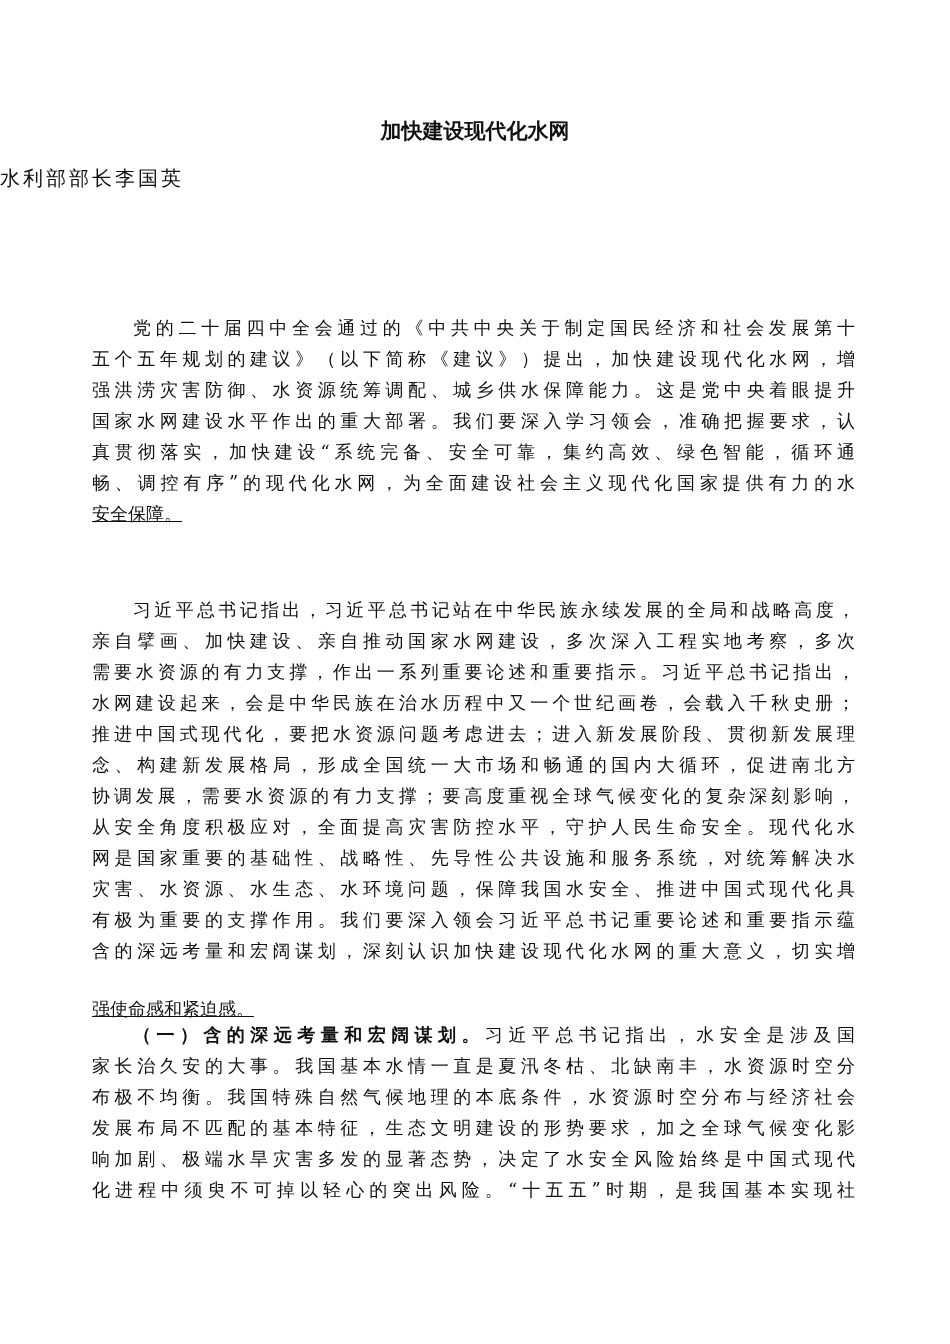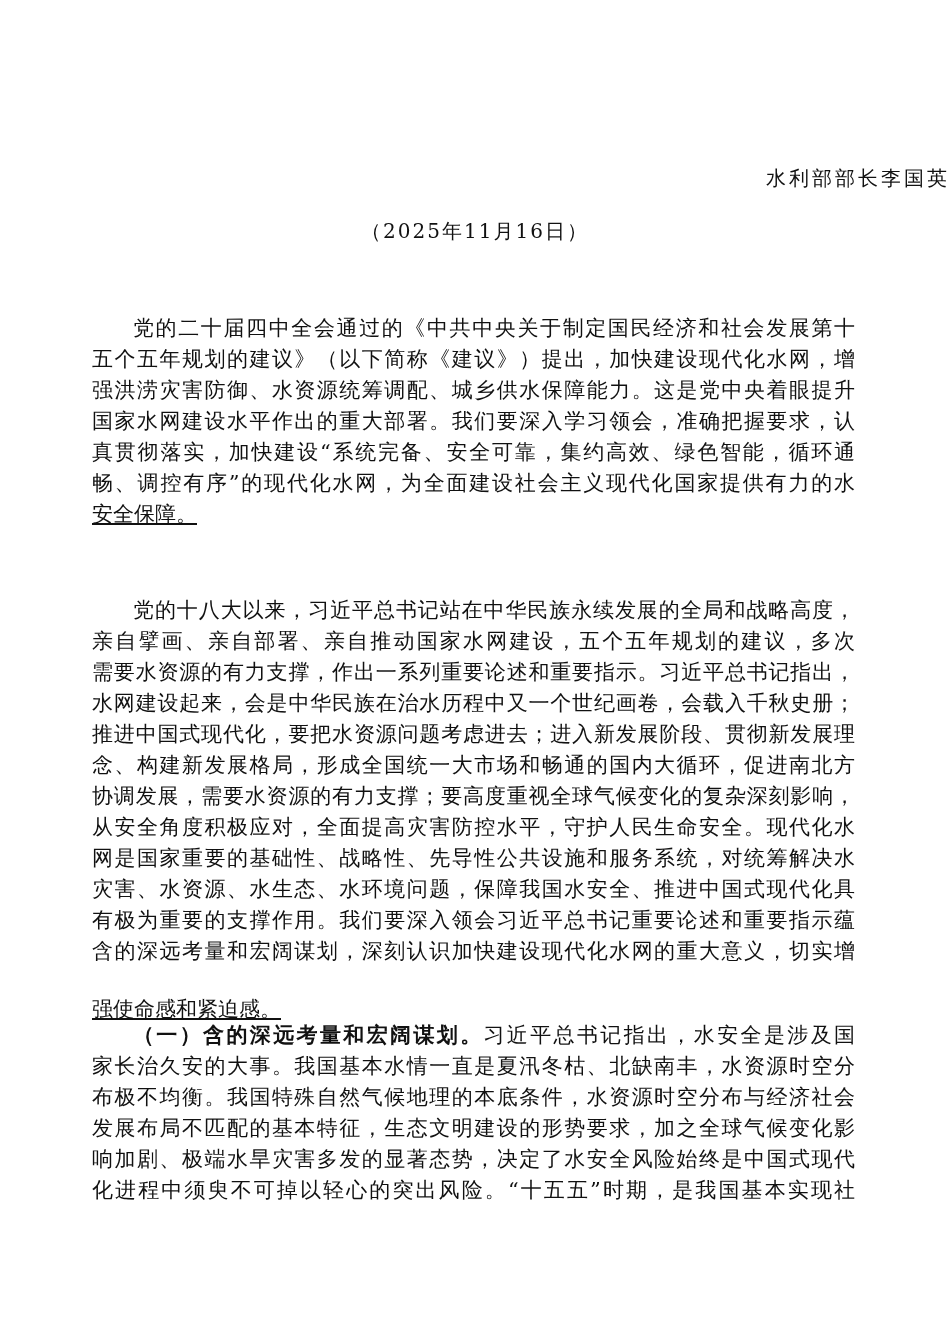--- a/index.html
+++ b/index.html
@@ -1,54 +1,54 @@
 <!DOCTYPE html>
 <html><head>
 <meta charset="utf-8">
 <style>
   html, body { margin: 0; padding: 0; background: #ffffff; }
   body { width: 950px; height: 1344px; position: relative; overflow: hidden;
          font-family: "DejaVu Serif", "Liberation Serif", serif; color: #111; }
   .page { position: absolute; left: 0; top: 0; width: 950px; height: 1344px; background: #fff; }
   .title { position: absolute; left: 0; width: 950px; top: 117px; text-align: center;
            font-size: 21px; font-weight: bold; letter-spacing: 0px; }
-  .author { position: absolute; left: 0; width: 950px; top: 165px; text-align: right;
+  .author { position: absolute; left: 0; width: 950px; top: 165px; text-align: left;
             font-size: 20px; letter-spacing: 3px; }
   .date { position: absolute; left: 0; width: 950px; top: 218px; text-align: center;
           font-size: 20px; letter-spacing: 2px; }
-  .line { position: absolute; left: 92px; width: 763px; height: 30px; font-size: 21px;
+  .line { position: absolute; left: 92px; width: 763px; height: 30px; font-size: 18px;
           line-height: 30px; white-space: nowrap; text-align: justify; text-align-last: justify;
           overflow: visible; }
   .line.indent { left: 133px; width: 722px; }
   .line.last { text-align-last: left; text-decoration: underline; }
   .heading { position: absolute; left: 188px; font-size: 20.5px; line-height: 30px;
              font-weight: bold; font-family: "DejaVu Sans", "Liberation Sans", sans-serif; }
   .bold-lead { font-weight: bold; font-family: "DejaVu Sans", "Liberation Sans", sans-serif; }
 </style>
 </head>
 <body>
 
 <div class="page">
+  <div class="title">加快建设现代化水网</div>
   <div class="author">水利部部长李国英</div>
-  <div class="date">（2025年11月16日）</div>
 
   <div>
     <div class="line indent" style="top:313px">党的二十届四中全会通过的《中共中央关于制定国民经济和社会发展第十</div>
     <div class="line" style="top:344px">五个五年规划的建议》（以下简称《建议》）提出，加快建设现代化水网，增</div>
     <div class="line" style="top:375px">强洪涝灾害防御、水资源统筹调配、城乡供水保障能力。这是党中央着眼提升</div>
     <div class="line" style="top:406px">国家水网建设水平作出的重大部署。我们要深入学习领会，准确把握要求，认</div>
     <div class="line" style="top:437px">真贯彻落实，加快建设“系统完备、安全可靠，集约高效、绿色智能，循环通</div>
     <div class="line" style="top:468px">畅、调控有序”的现代化水网，为全面建设社会主义现代化国家提供有力的水</div>
     <div class="line last" style="top:499px">安全保障。</div>
   </div>
 
 
   <div>
-    <div class="line indent" style="top:595px">党的十八大以来，习近平总书记站在中华民族永续发展的全局和战略高度，</div>
-    <div class="line" style="top:626px">亲自擘画、亲自部署、亲自推动国家水网建设，五个五年规划的建议，多次</div>
+    <div class="line indent" style="top:595px">习近平总书记指出，习近平总书记站在中华民族永续发展的全局和战略高度，</div>
+    <div class="line" style="top:626px">亲自擘画、加快建设、亲自推动国家水网建设，多次深入工程实地考察，多次</div>
     <div class="line" style="top:657px">需要水资源的有力支撑，作出一系列重要论述和重要指示。习近平总书记指出，</div>
     <div class="line" style="top:688px">水网建设起来，会是中华民族在治水历程中又一个世纪画卷，会载入千秋史册；</div>
     <div class="line" style="top:719px">推进中国式现代化，要把水资源问题考虑进去；进入新发展阶段、贯彻新发展理</div>
     <div class="line" style="top:750px">念、构建新发展格局，形成全国统一大市场和畅通的国内大循环，促进南北方</div>
     <div class="line" style="top:781px">协调发展，需要水资源的有力支撑；要高度重视全球气候变化的复杂深刻影响，</div>
     <div class="line" style="top:812px">从安全角度积极应对，全面提高灾害防控水平，守护人民生命安全。现代化水</div>
     <div class="line" style="top:843px">网是国家重要的基础性、战略性、先导性公共设施和服务系统，对统筹解决水</div>
     <div class="line" style="top:874px">灾害、水资源、水生态、水环境问题，保障我国水安全、推进中国式现代化具</div>
     <div class="line" style="top:905px">有极为重要的支撑作用。我们要深入领会习近平总书记重要论述和重要指示蕴</div>
     <div class="line" style="top:936px">含的深远考量和宏阔谋划，深刻认识加快建设现代化水网的重大意义，切实增</div>

